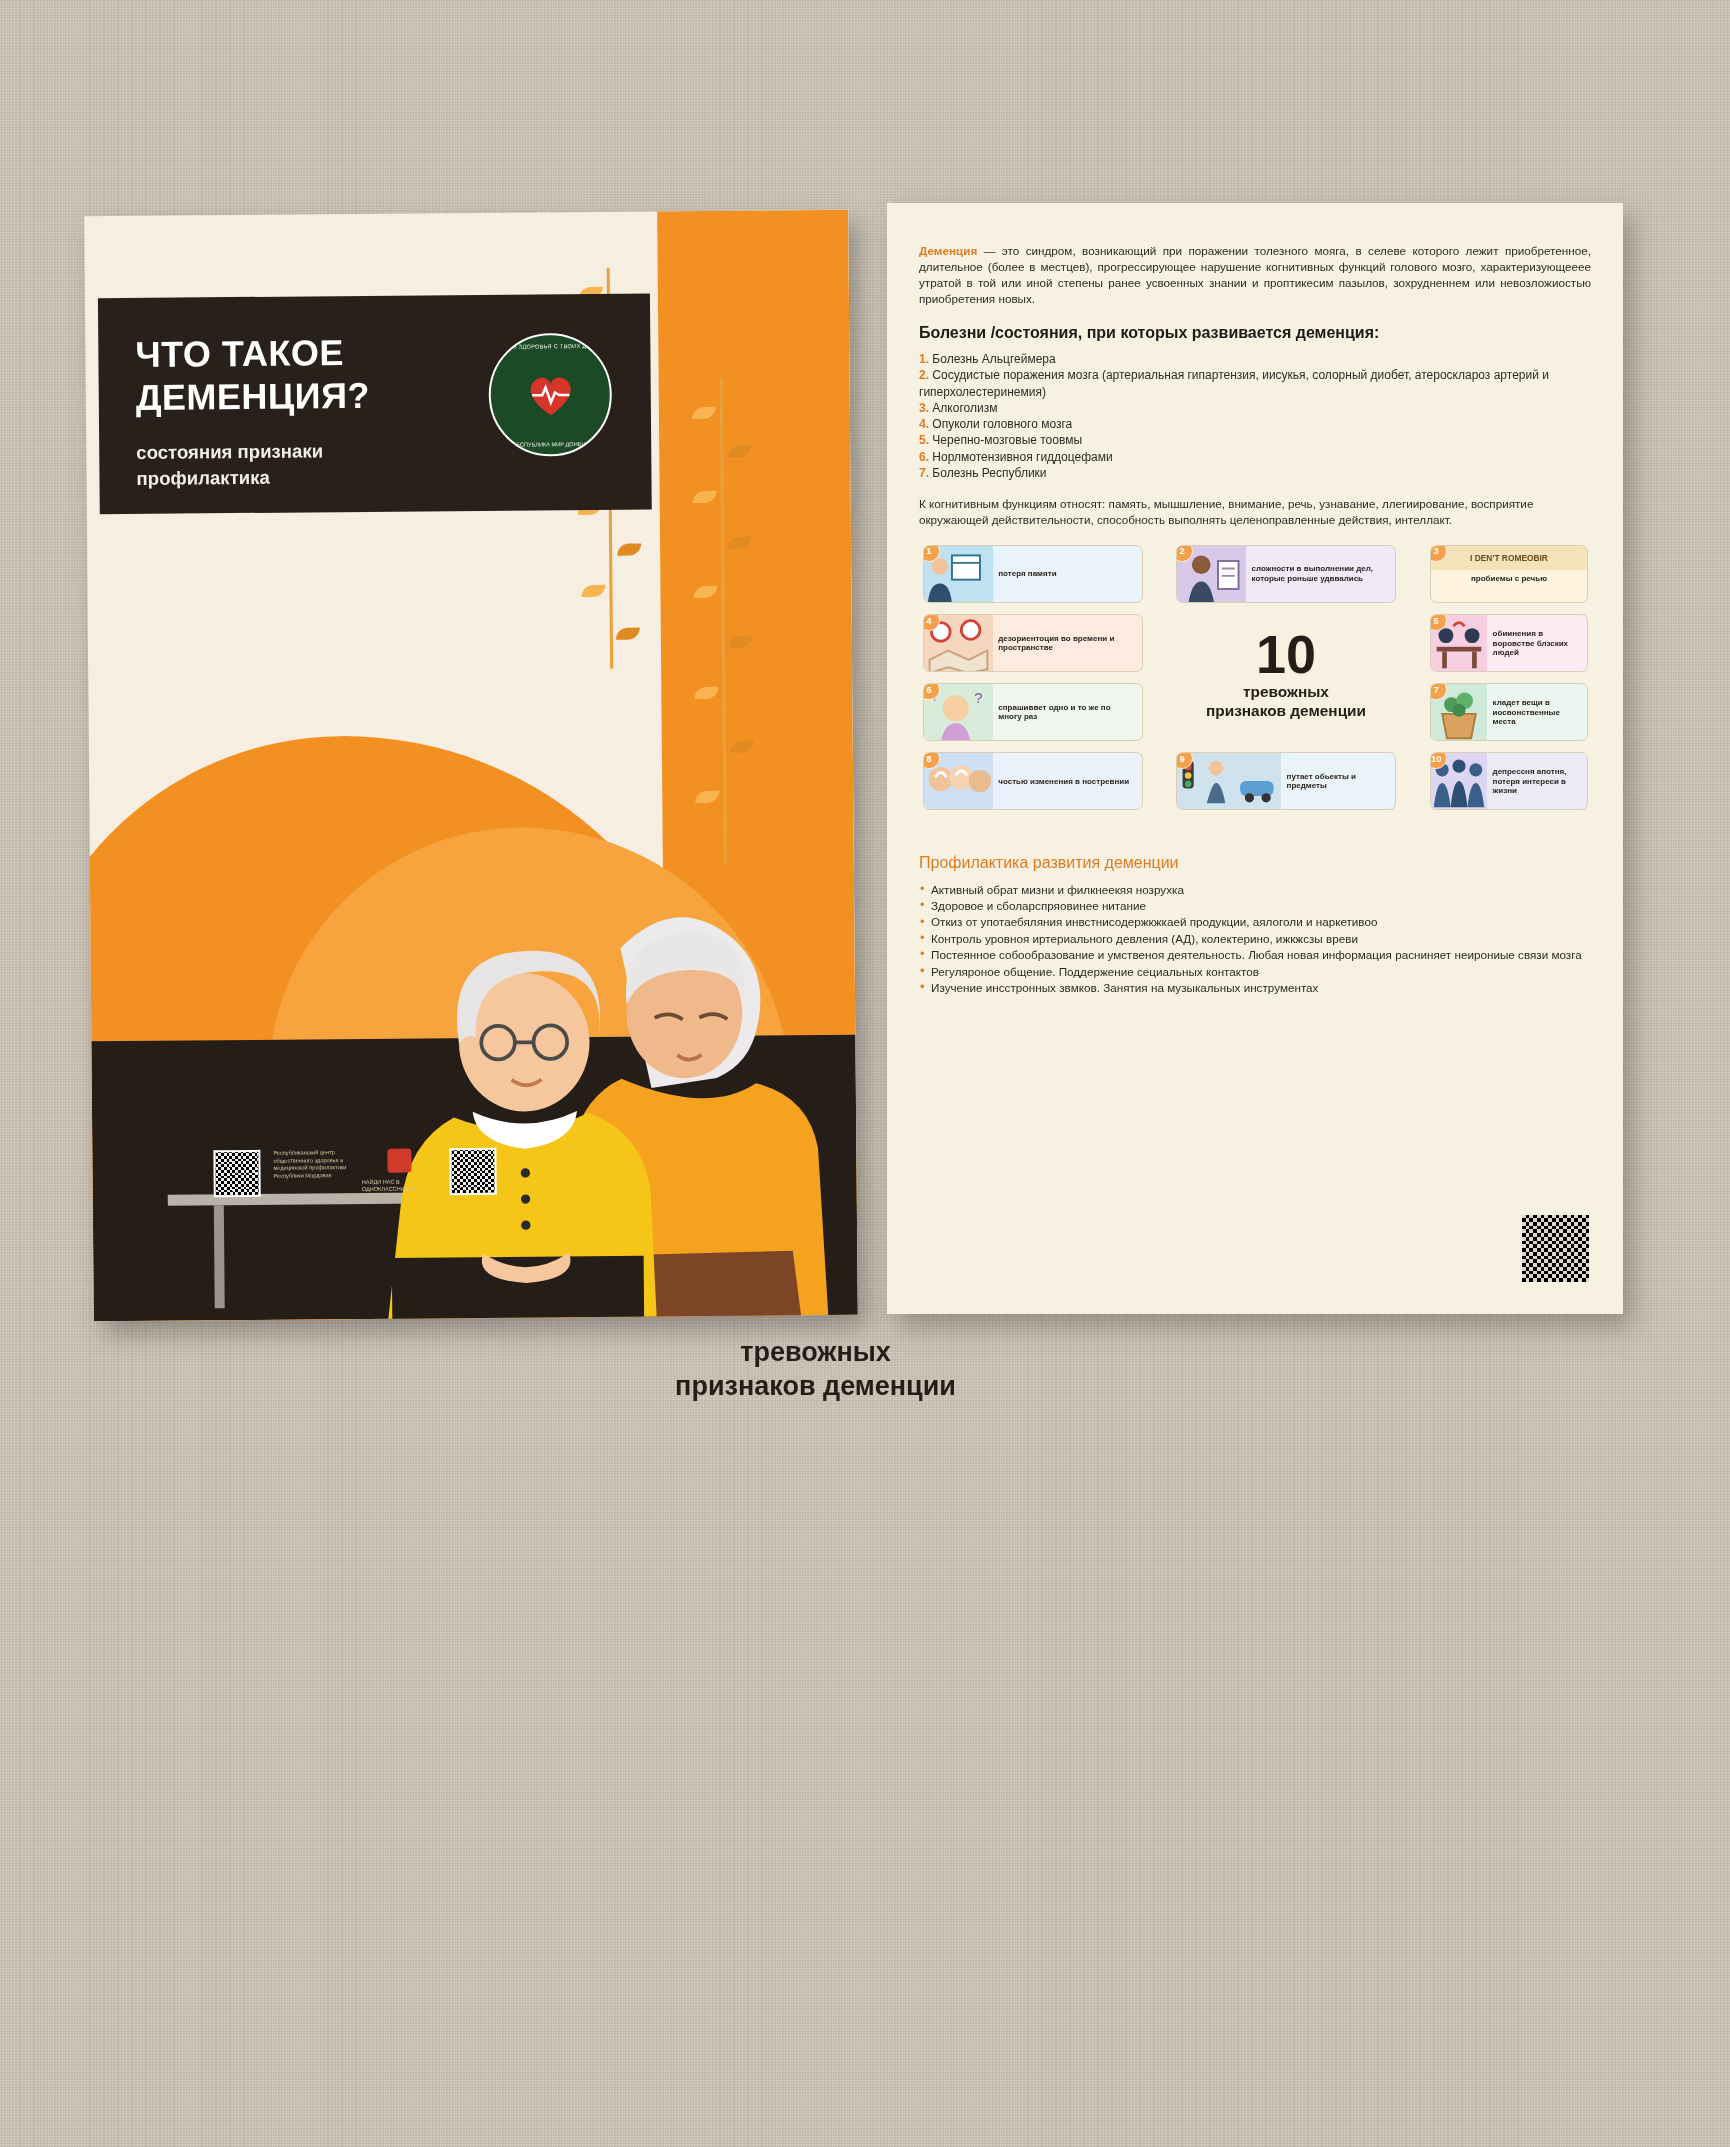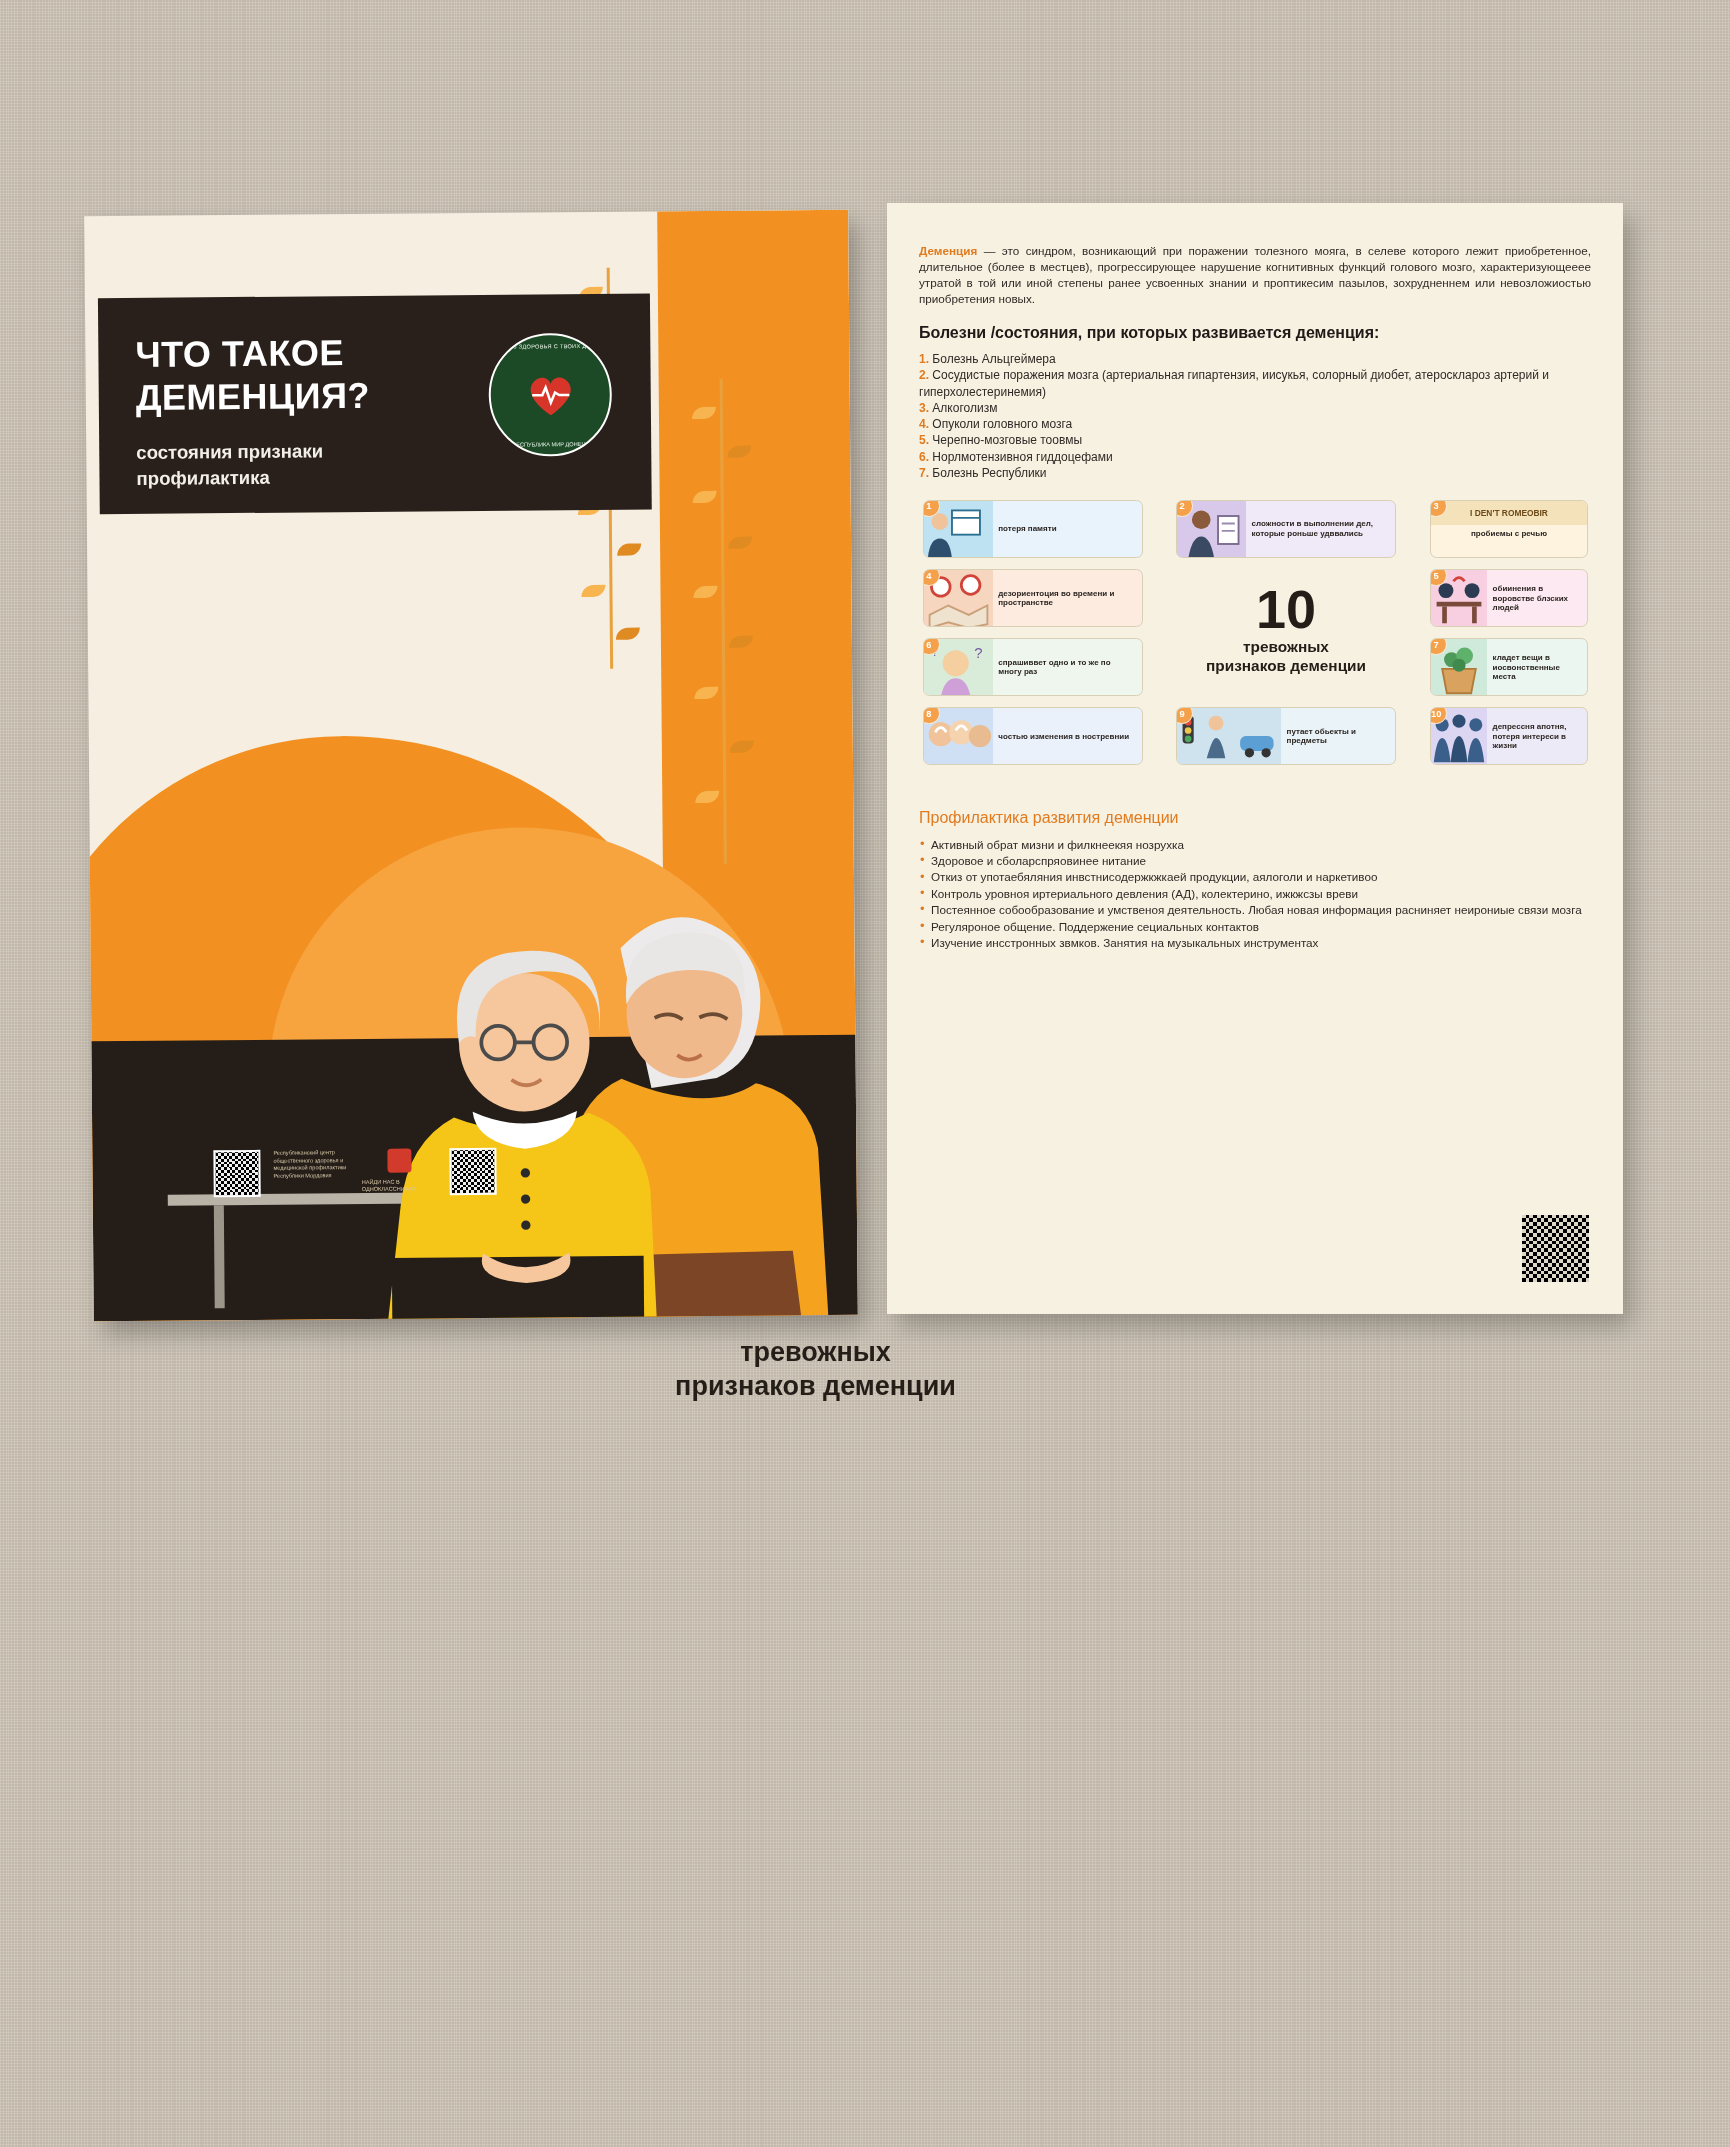--- a/index.html
+++ b/index.html
@@ -438,20 +438,21 @@
       <li><span class="num">1.</span> <span>Болезнь Альцгеймера</span></li>
       <li><span class="num">2.</span> <span>Сосудистые поражения мозга (артериальная гипартензия, иисукья, солорный диобет, атеросклароз артерий и гиперхолестеринемия)</span></li>
       <li><span class="num">3.</span> <span>Алкоголизм</span></li>
       <li><span class="num">4.</span> <span>Опуколи головного мозга</span></li>
       <li><span class="num">5.</span> <span>Черепно-мозговые тоовмы</span></li>
       <li><span class="num">6.</span> <span>Норлмотензивноя гиддоцефами</span></li>
       <li><span class="num">7.</span> <span>Болезнь Республики</span></li>
     </ol>
 
     <div class="cognitive">
+      <p style="margin:0;">К когнитивным функциям относят: память, мышшление, внимание, речь, узнавание, ллегиирование, восприятие окружающей действительности, способность выполнять целеноправленные действия, интеллакт.</p>
     </div>
 
     <div class="signs">
 
       <div class="sign" style="left:3.7px;top:3.7px;width:220px;height:58px;background:#e8f3fb;">
         <div class="badge">1</div>
         <div class="pic" style="background:#bfe2f2;">
           <svg viewBox="0 0 74 62" width="69" height="58">
               <rect x="30" y="10" width="30" height="26" fill="#fff" stroke="#2b6f91" stroke-width="2"></rect>
               <line x1="30" y1="18" x2="60" y2="18" stroke="#2b6f91" stroke-width="2"></line>

